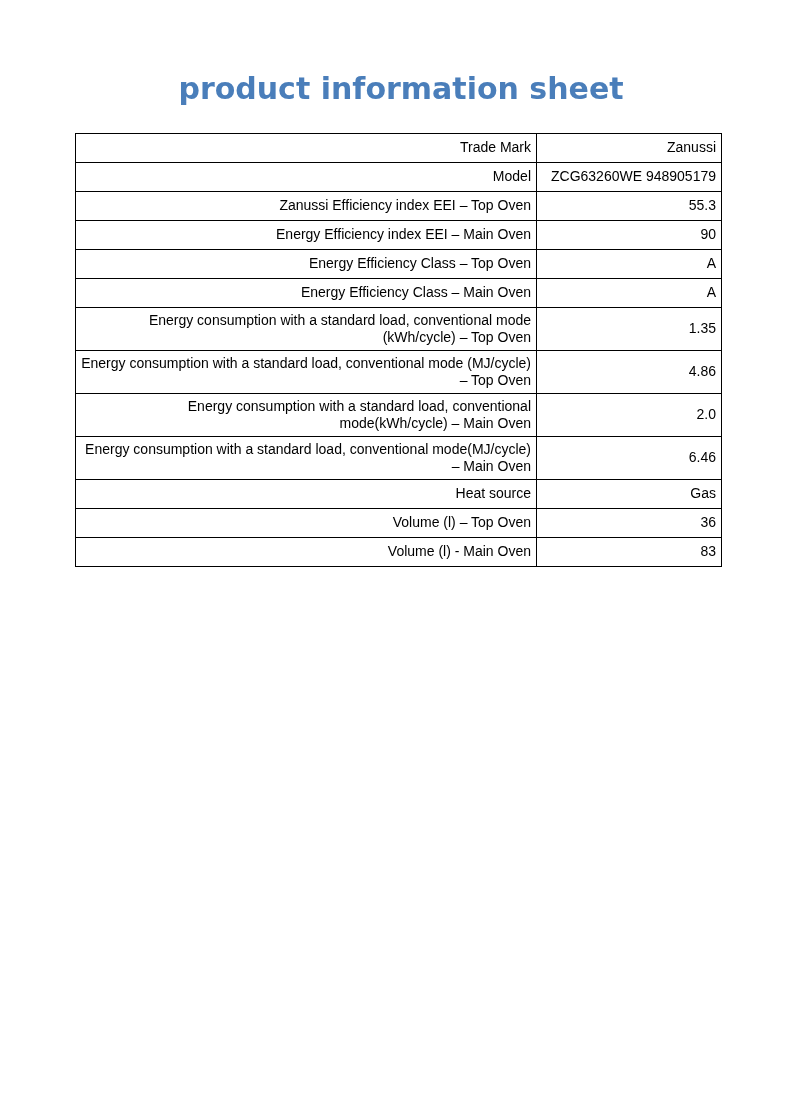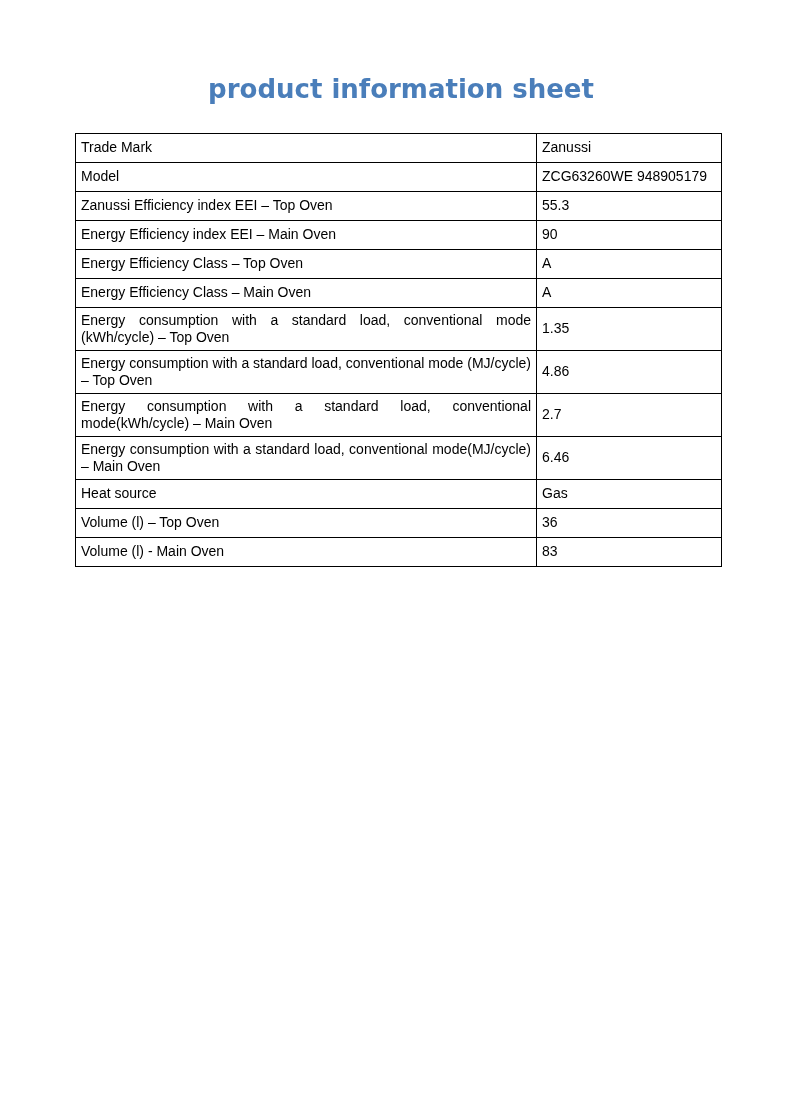--- a/index.html
+++ b/index.html
@@ -14,38 +14,39 @@
     background: #ffffff;
     font-family: "Liberation Sans", sans-serif;
     color: #000000;
     overflow: hidden;
   }
   h1.doc-title {
     margin: 74px 0 0 0;
     text-align: center;
     font-family: "DejaVu Sans", sans-serif;
     font-weight: bold;
-    font-size: 26px;
+    font-size: 30px;
     line-height: 30px;
     letter-spacing: 0px;
   }
   table.info-table {
     border-collapse: collapse;
     table-layout: fixed;
     width: 640px;
     margin: 29px 0 0 75px;
   }
   table.info-table td {
     border: 1px solid #000000;
     font-size: 14px;
     line-height: 16.5px;
     padding: 4px 5px 5px 5px;
     height: 19px;            
     vertical-align: middle;
     word-wrap: break-word;
+    text-align: right;
   }
   td.label-cell {
     width: 450px;
     text-align: justify;
   }
   td.value-cell {
     width: 174px;
     text-align: left;
   }
 </style>
@@ -92,21 +93,21 @@
     <td class="value-cell">1.35</td>
   </tr>
 
   <tr>
     <td class="label-cell">Energy consumption with a standard load, conventional mode (MJ/cycle) – Top Oven</td>
     <td class="value-cell">4.86</td>
   </tr>
 
   <tr>
     <td class="label-cell">Energy consumption with a standard load, conventional mode(kWh/cycle) – Main Oven</td>
-    <td class="value-cell">2.7</td>
+    <td class="value-cell">2.0</td>
   </tr>
 
   <tr>
     <td class="label-cell">Energy consumption with a standard load, conventional mode(MJ/cycle)  – Main Oven</td>
     <td class="value-cell">6.46</td>
   </tr>
 
 
   <tr>
     <td class="label-cell">Heat source</td>

